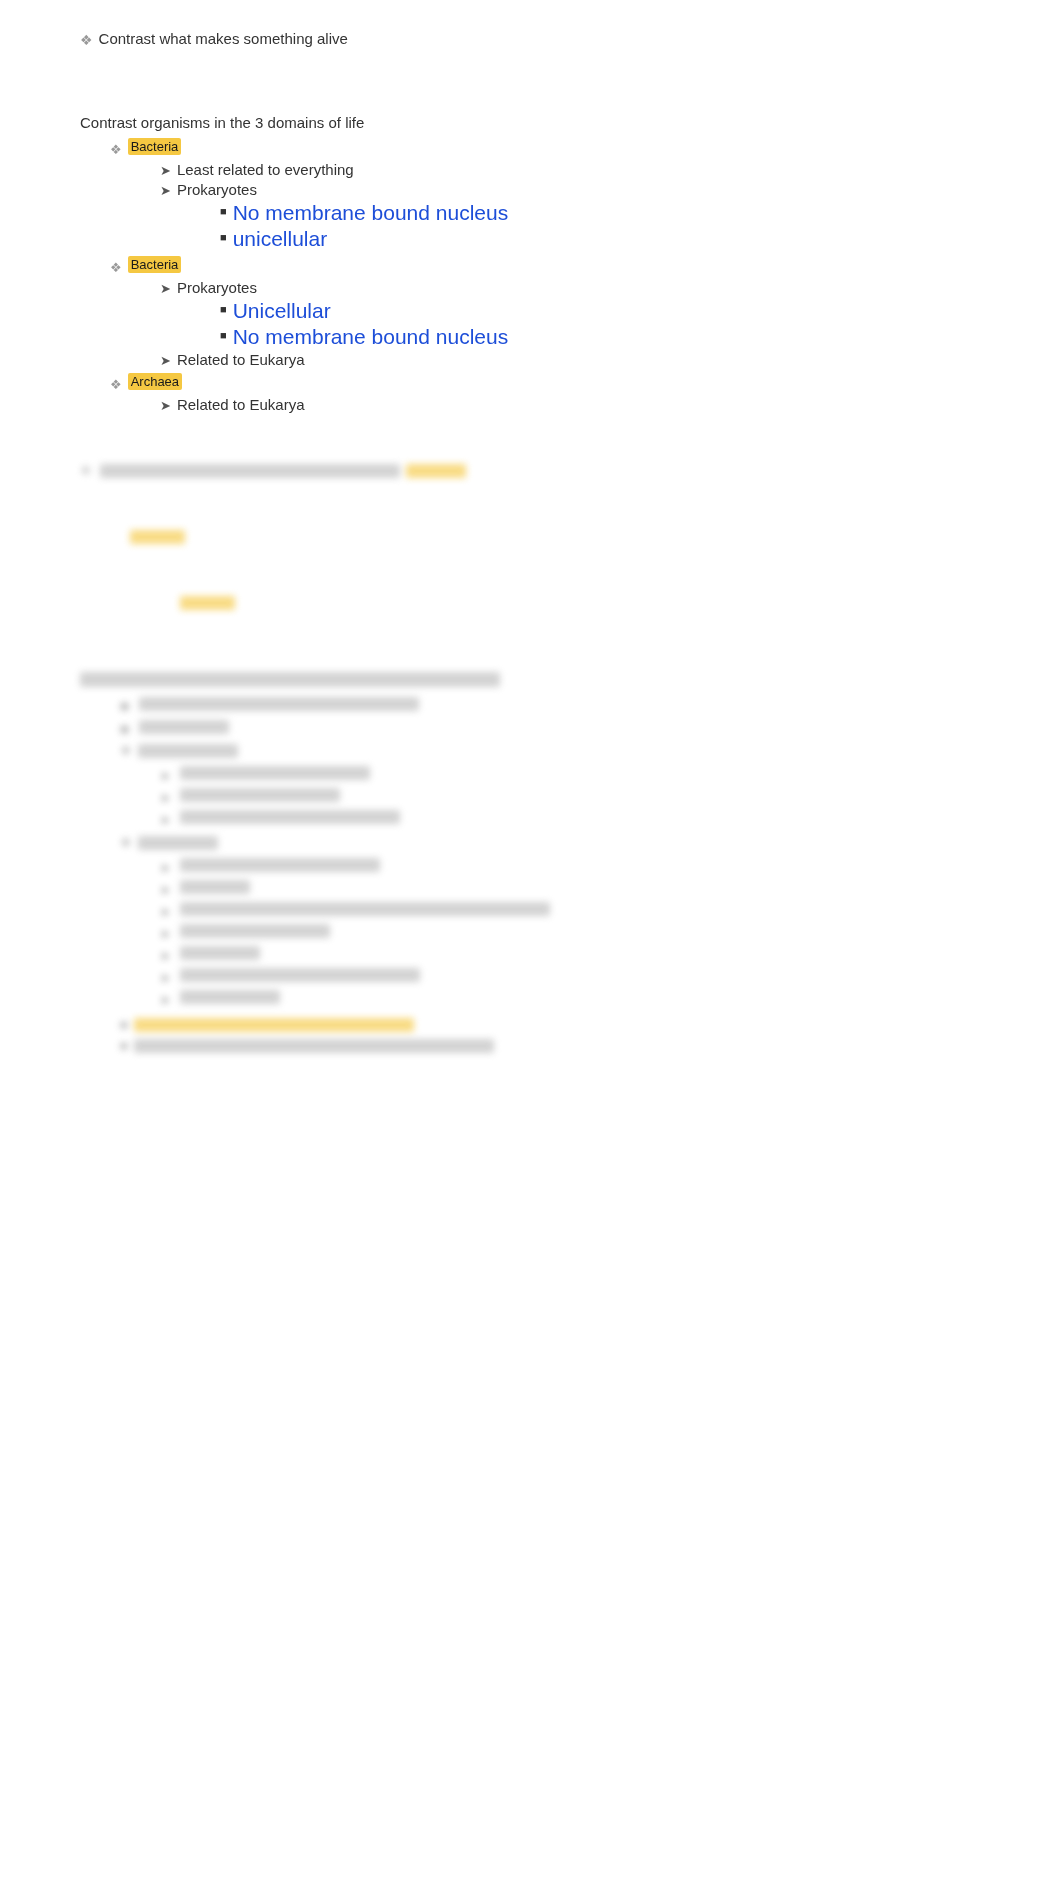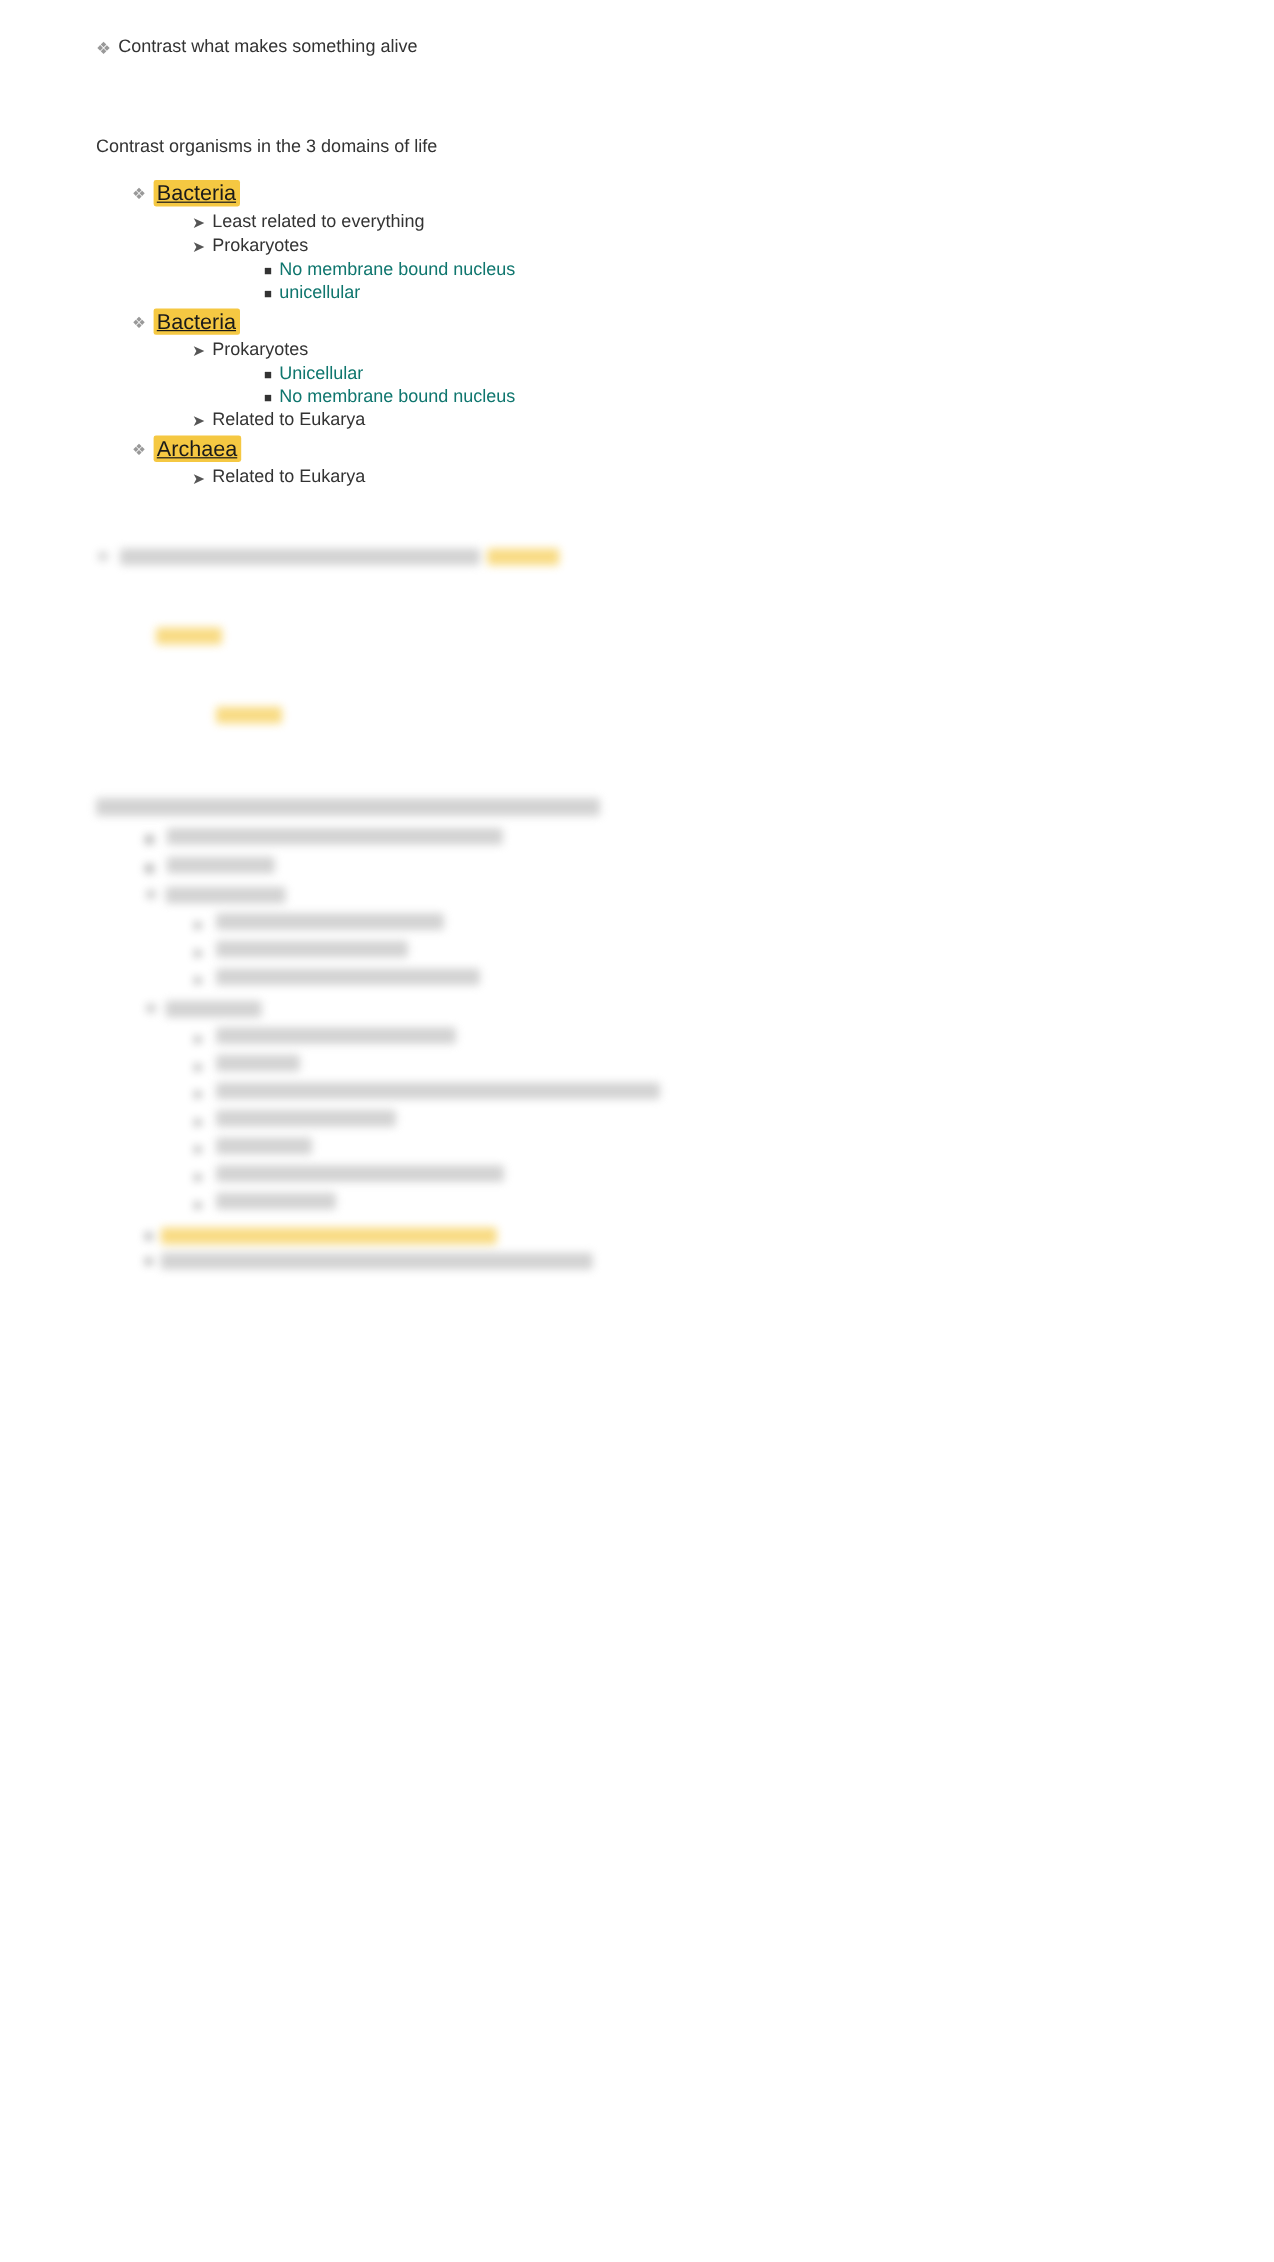--- a/index.html
+++ b/index.html
@@ -54,22 +54,21 @@
     }
 
     .level1 .diamond {
       color: #999;
       font-size: 13px;
       margin-right: 6px;
       margin-top: 3px;
     }
 
     .level1 .text {
-      font-size: 18px;
-      text-decoration: underline;
+      font-size: 13px;
     }
 
     .highlight-yellow {
       background-color: #f5c842;
       padding: 1px 3px;
       border-radius: 2px;
     }
 
     
     .level2 {
@@ -100,22 +99,22 @@
     }
 
     .level3 .square {
       color: #333;
       font-size: 11px;
       margin-right: 6px;
       margin-top: 4px;
     }
 
     .level3 .text {
-      font-size: 15px;
-      color: #0f766e;
+      font-size: 21px;
+      color: #1d4ed8;
     }
 
     
     .blurred-area {
       margin-top: 50px;
       filter: blur(3.5px);
       opacity: 0.65;
     }
 
     .fake-text {
@@ -137,21 +136,21 @@
 
 <div class="page-content">
 
   <div class="top-bullet">
     <span class="diamond">❖</span>
     <span class="label">Contrast what makes something alive</span>
   </div>
 
   <div class="spacer-lg"></div>
 
-  <div style="padding-left: 0px; margin-bottom: 20px; font-size: 15px; color: #333;">
+  <div style="padding-left: 0px; margin-bottom: 8px; font-size: 15px; color: #333;">
     <span>Contrast organisms in the 3 domains of life</span>
   </div>
 
   <div class="level1">
     <span class="diamond">❖</span>
     <span class="text">
       <span class="highlight-yellow">Bacteria</span>
     </span>
   </div>
 

